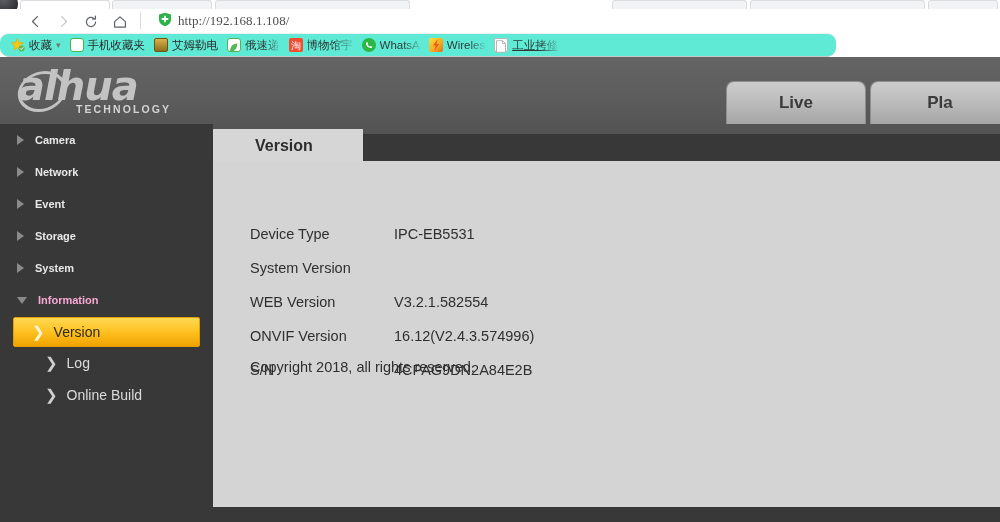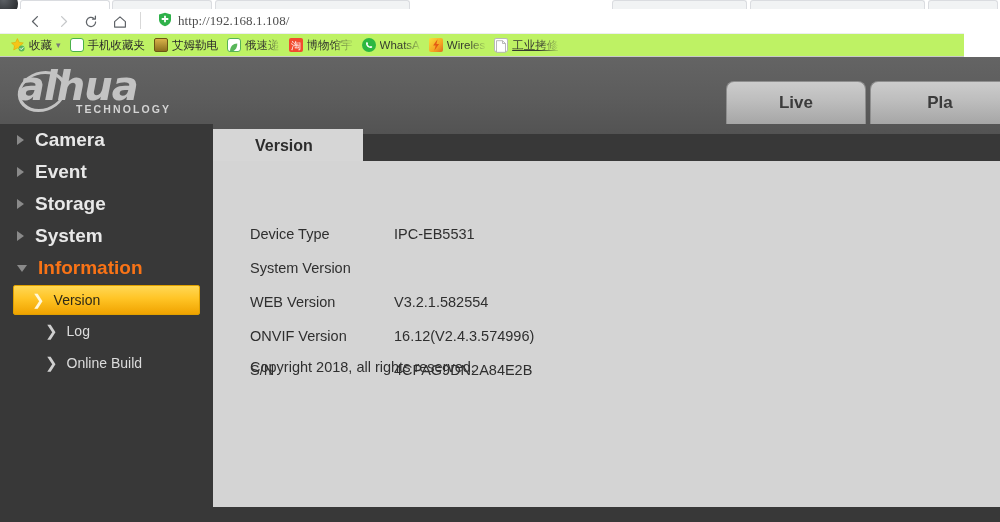--- a/index.html
+++ b/index.html
@@ -87,29 +87,30 @@
     color: #4d4d4d;
     font-family: Liberation Serif, serif;
     letter-spacing: .1px;
     white-space: nowrap;
   }
 
   
   .bookmarks-bar {
     position: absolute;
     left: 0; top: 33px;
-    width: 964px; height: 24px;
-    background: #bef264;
+    width: 836px; height: 24px;
+    background: #5eead4;
     border-top: 1px solid #eceef0;
     border-bottom: 1px solid #c9c9c9;
     box-sizing: border-box;
     display: flex;
     align-items: center;
     padding-left: 10px;
     overflow: hidden;
+    border-radius: 9px;
   }
   .bm {
     display: flex;
     align-items: center;
     margin-right: 9px;
     white-space: nowrap;
     flex: 0 0 auto;
   }
   .bm-ico {
     width: 14px; height: 14px;
@@ -245,26 +246,26 @@
   }
   .tri-down {
     width: 0; height: 0;
     border-top: 7px solid #8a8a8a;
     border-left: 5px solid transparent;
     border-right: 5px solid transparent;
     margin-right: 11px;
     flex: 0 0 auto;
   }
   .nav-group-label {
-    font-size: 19px;
+    font-size: 11px;
     font-weight: 700;
     color: #e8e8e8;
     font-family: "Liberation Sans", sans-serif;
   }
-  .nav-group.open .nav-group-label { color: #f97316; }
+  .nav-group.open .nav-group-label { color: #f9a8d4; }
 
   .nav-sub {
     height: 32px;
     display: flex;
     align-items: center;
     padding-left: 32px;
     box-sizing: border-box;
     margin: 0 13px 0 13px;
   }
   .nav-sub .chev {
@@ -483,20 +484,24 @@
     <div class="top-tabs">
       <div class="top-tab">Live</div>
       <div class="top-tab">Pla</div>
     </div>
   </div>
 
   <div class="sidebar">
     <div class="nav-group">
       <span class="tri-right"></span>
       <span class="nav-group-label">Camera</span>
+    </div>
+    <div class="nav-group">
+      <span class="tri-right"></span>
+      <span class="nav-group-label">Network</span>
     </div>
     <div class="nav-group">
       <span class="tri-right"></span>
       <span class="nav-group-label">Event</span>
     </div>
     <div class="nav-group">
       <span class="tri-right"></span>
       <span class="nav-group-label">Storage</span>
     </div>
     <div class="nav-group">

